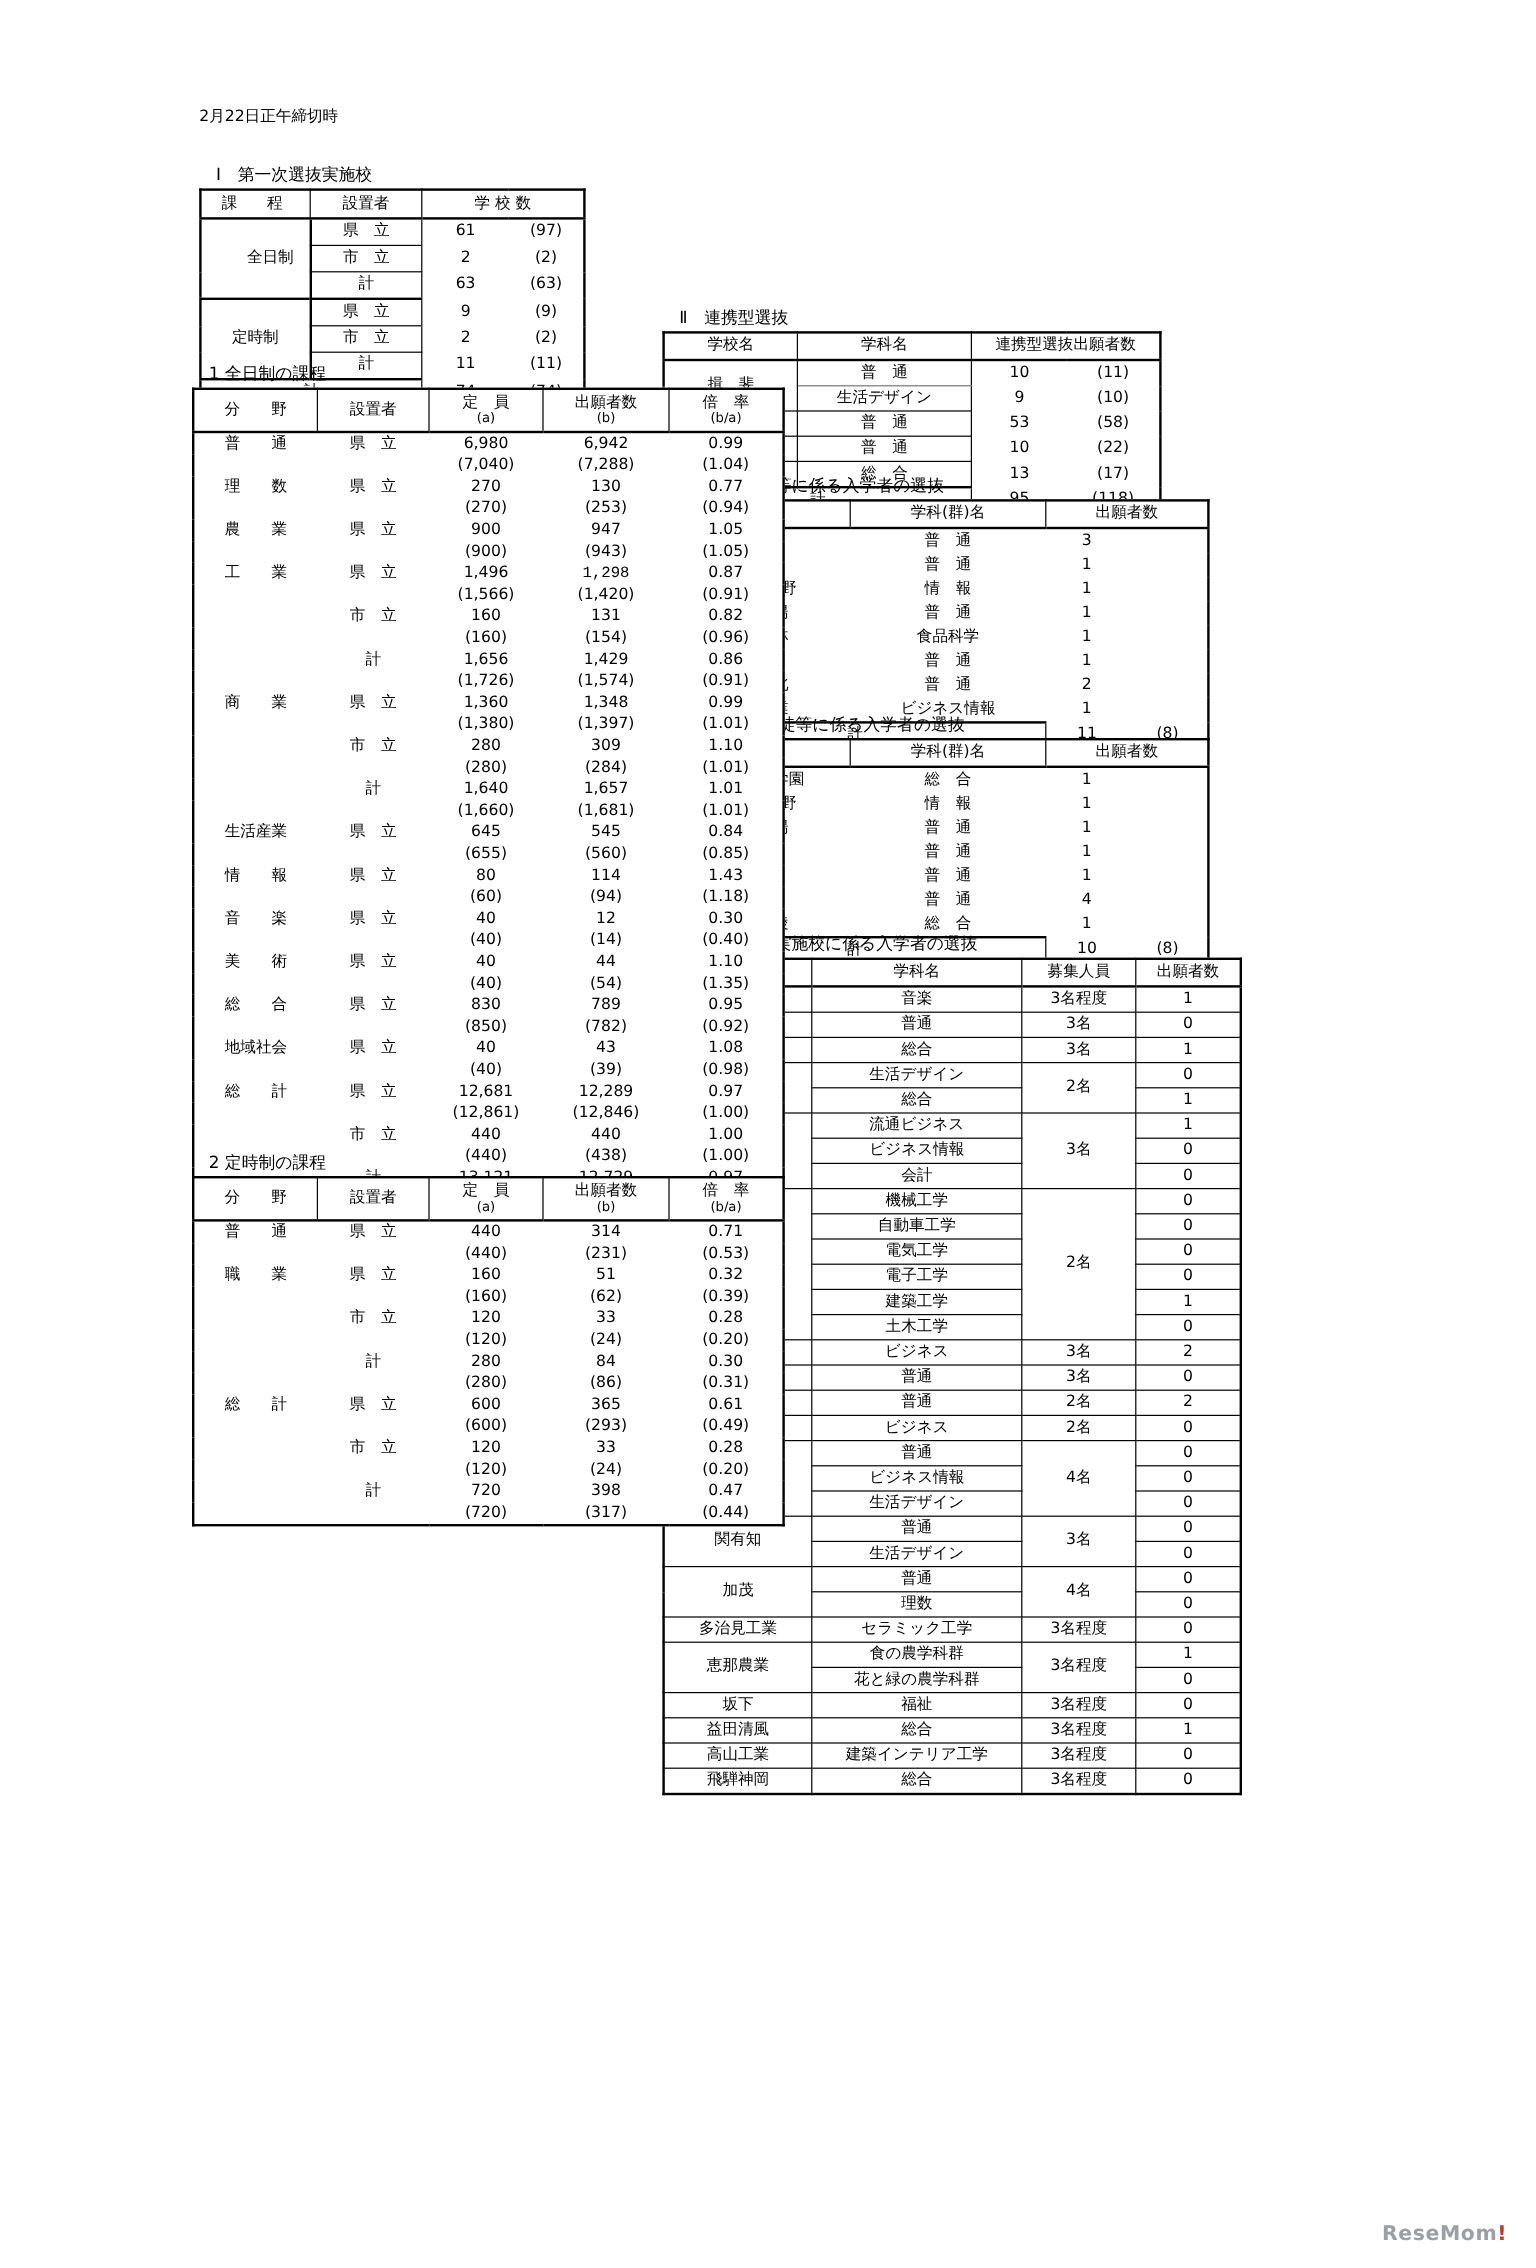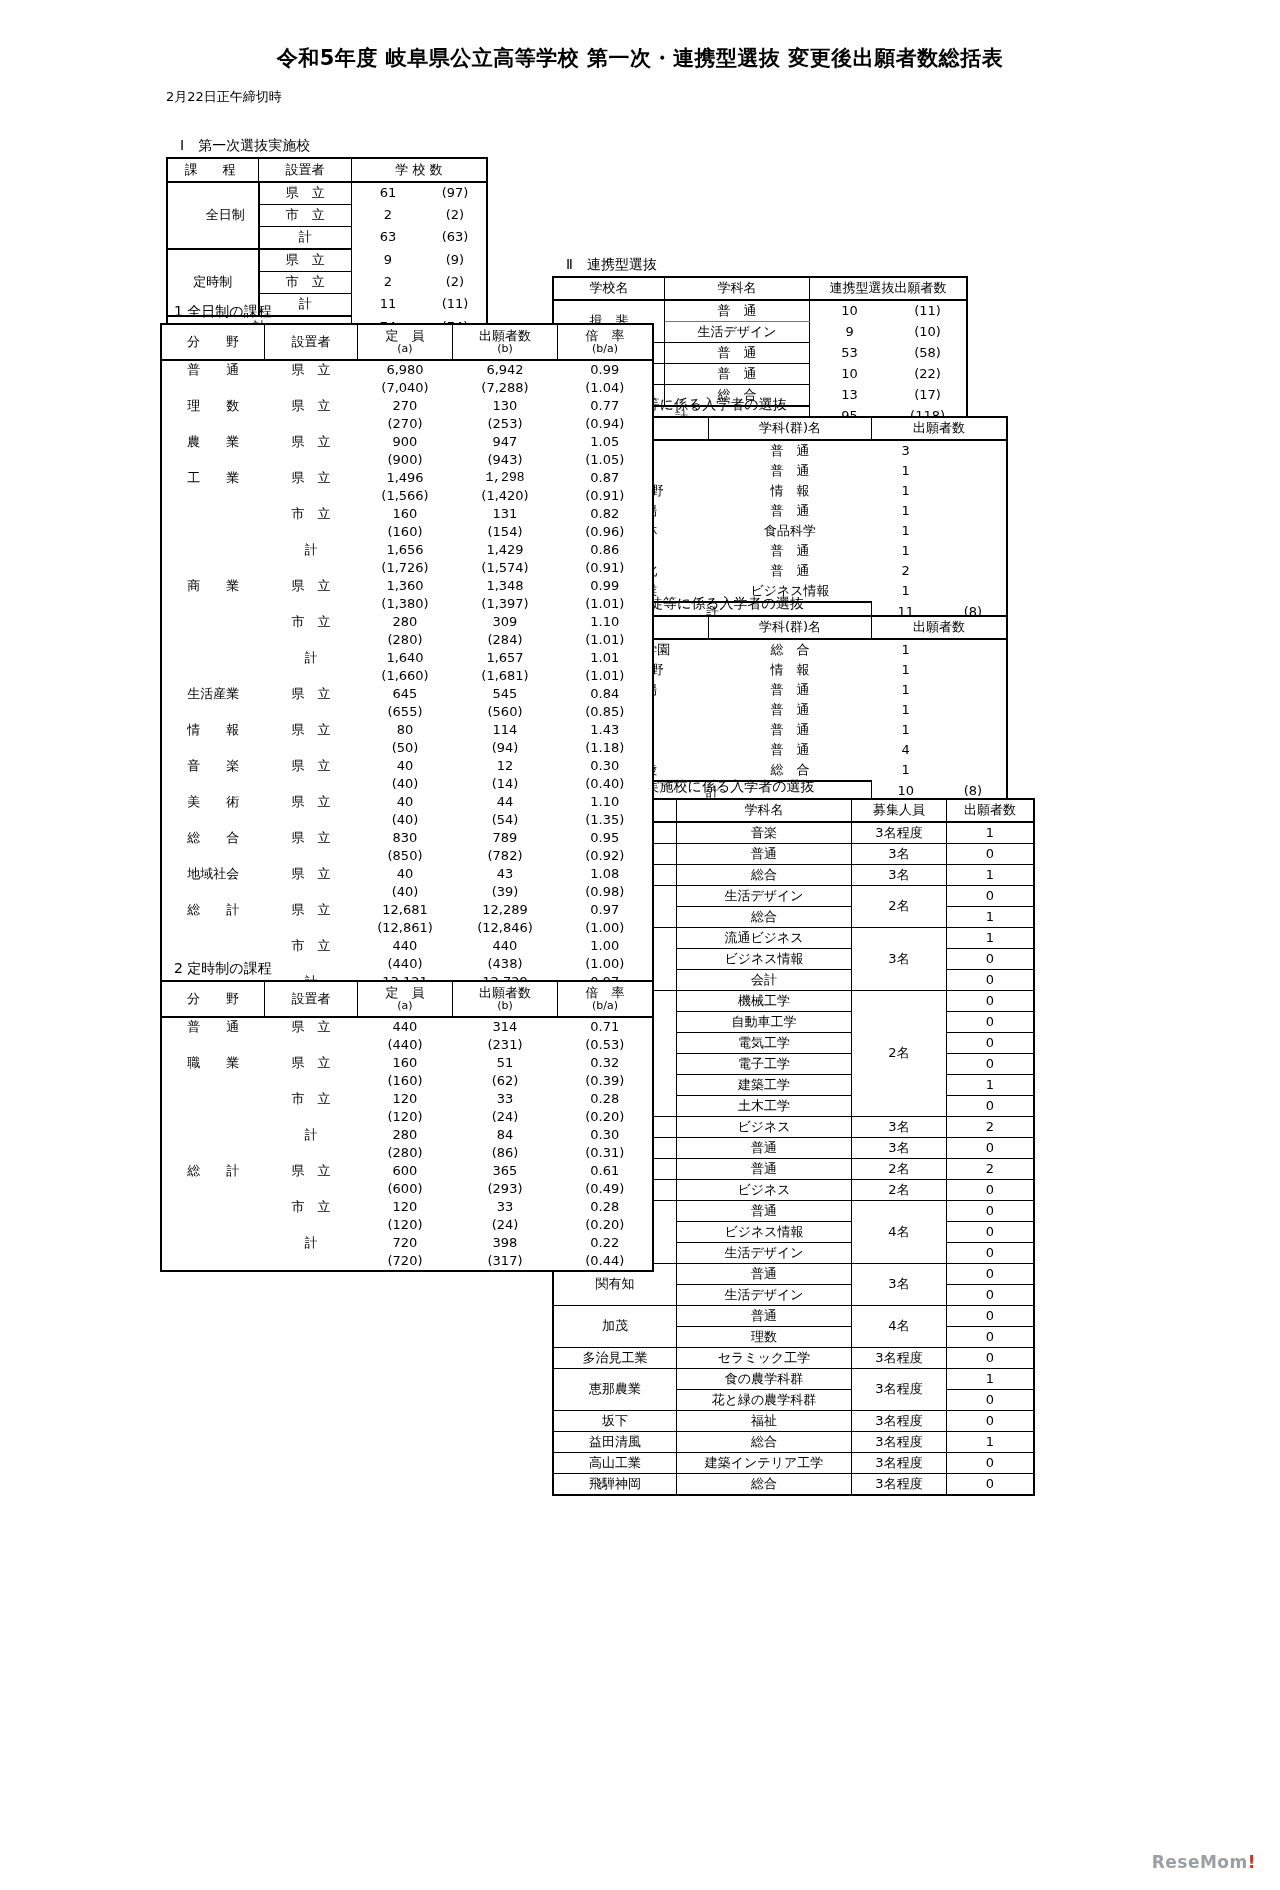--- a/index.html
+++ b/index.html
@@ -71,21 +71,20 @@
     font-size:17px; font-weight:bold; color:#9aa0a6;
     letter-spacing:0.5px;
   }
   .watermark .m { color:#c0392b; }
 </style>
 </head>
 <body>
 
 <div class="page">
 
-  <div class="doc-title">令和5年度 岐阜県公立高等学校 第一次・連携型選抜 変更後出願者数総括表</div>
   <div class="doc-subtitle">2月22日正午締切時</div>
 
 
   <div id="sec1">
     <div class="sec-title">Ⅰ　第一次選抜実施校</div>
     <table class="g outer">
       <tbody id="s1-body">
           <tr>
             <td class="bb sp" style="width: 84px; height: 22px;">課　程</td>
             <td class="bb" style="width: 86px;">設置者</td>
@@ -652,21 +651,21 @@
           <tr>
             <td class="nb bt" style="height: 18px;">情　　報</td>
             <td class="nb bt" style="border-left: 1px solid rgb(0, 0, 0);">県　立</td>
             <td class="nb bt" style="border-left: 1px solid rgb(0, 0, 0);">80</td>
             <td class="nb bt" style="border-left: 1px solid rgb(0, 0, 0);">114</td>
             <td class="nb bt" style="border-left: 1px solid rgb(0, 0, 0);">1.43</td>
           </tr>
           <tr>
             <td class="nb" style="height: 18px;"></td>
             <td class="nb" style="border-left: 1px solid rgb(0, 0, 0);"></td>
-            <td class="nb" style="border-left: 1px solid rgb(0, 0, 0);">(50)</td>
+            <td class="nb" style="border-left: 1px solid rgb(0, 0, 0);">(60)</td>
             <td class="nb" style="border-left: 1px solid rgb(0, 0, 0);">(94)</td>
             <td class="nb" style="border-left: 1px solid rgb(0, 0, 0);">(1.18)</td>
           </tr>
           <tr>
             <td class="nb bt" style="height: 18px;">音　　楽</td>
             <td class="nb bt" style="border-left: 1px solid rgb(0, 0, 0);">県　立</td>
             <td class="nb bt" style="border-left: 1px solid rgb(0, 0, 0);">40</td>
             <td class="nb bt" style="border-left: 1px solid rgb(0, 0, 0);">12</td>
             <td class="nb bt" style="border-left: 1px solid rgb(0, 0, 0);">0.30</td>
           </tr>
@@ -871,21 +870,21 @@
             <td class="nb dashed-b" style="border-left: 1px solid rgb(0, 0, 0);"></td>
             <td class="nb dashed-b" style="border-left: 1px solid rgb(0, 0, 0);">(120)</td>
             <td class="nb dashed-b" style="border-left: 1px solid rgb(0, 0, 0);">(24)</td>
             <td class="nb dashed-b" style="border-left: 1px solid rgb(0, 0, 0);">(0.20)</td>
           </tr>
           <tr>
             <td class="nb" style="height: 18px;"></td>
             <td class="nb" style="border-left: 1px solid rgb(0, 0, 0);">計</td>
             <td class="nb" style="border-left: 1px solid rgb(0, 0, 0);">720</td>
             <td class="nb" style="border-left: 1px solid rgb(0, 0, 0);">398</td>
-            <td class="nb" style="border-left: 1px solid rgb(0, 0, 0);">0.22</td>
+            <td class="nb" style="border-left: 1px solid rgb(0, 0, 0);">0.47</td>
           </tr>
           <tr>
             <td class="nb" style="height: 18px;"></td>
             <td class="nb" style="border-left: 1px solid rgb(0, 0, 0);"></td>
             <td class="nb" style="border-left: 1px solid rgb(0, 0, 0);">(720)</td>
             <td class="nb" style="border-left: 1px solid rgb(0, 0, 0);">(317)</td>
             <td class="nb" style="border-left: 1px solid rgb(0, 0, 0);">(0.44)</td>
           </tr>
         </tbody>
     </table>

